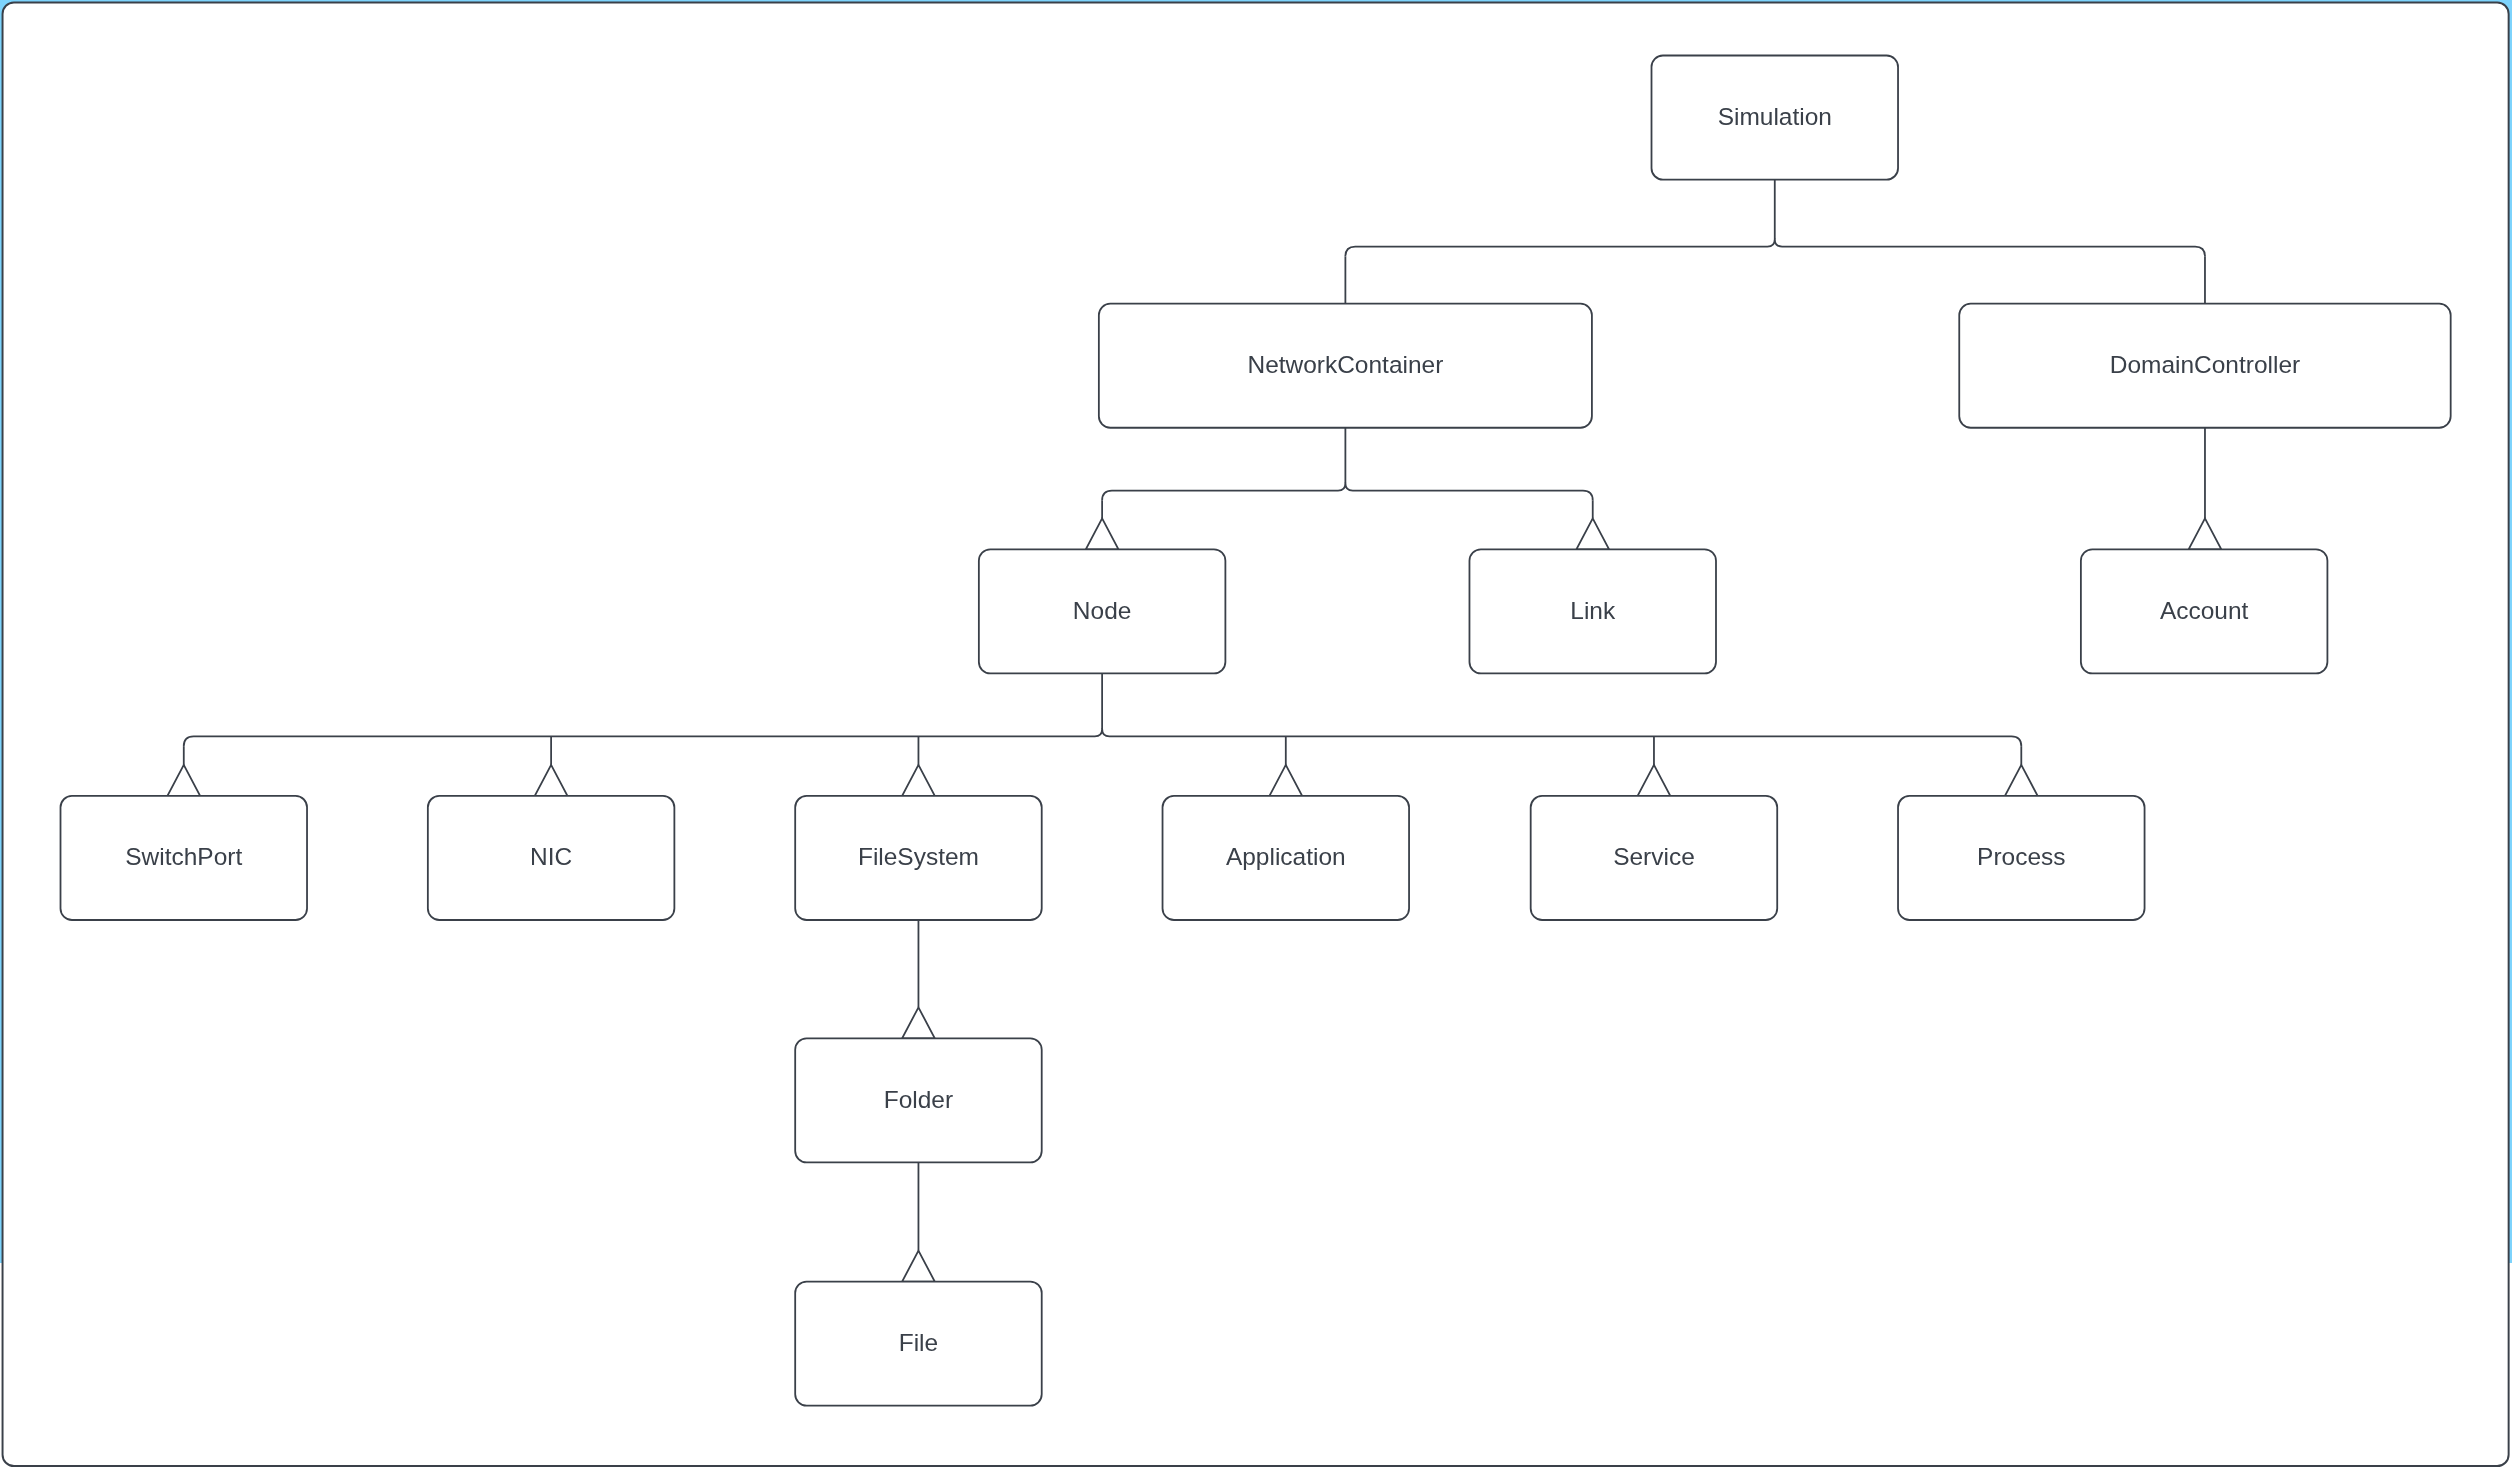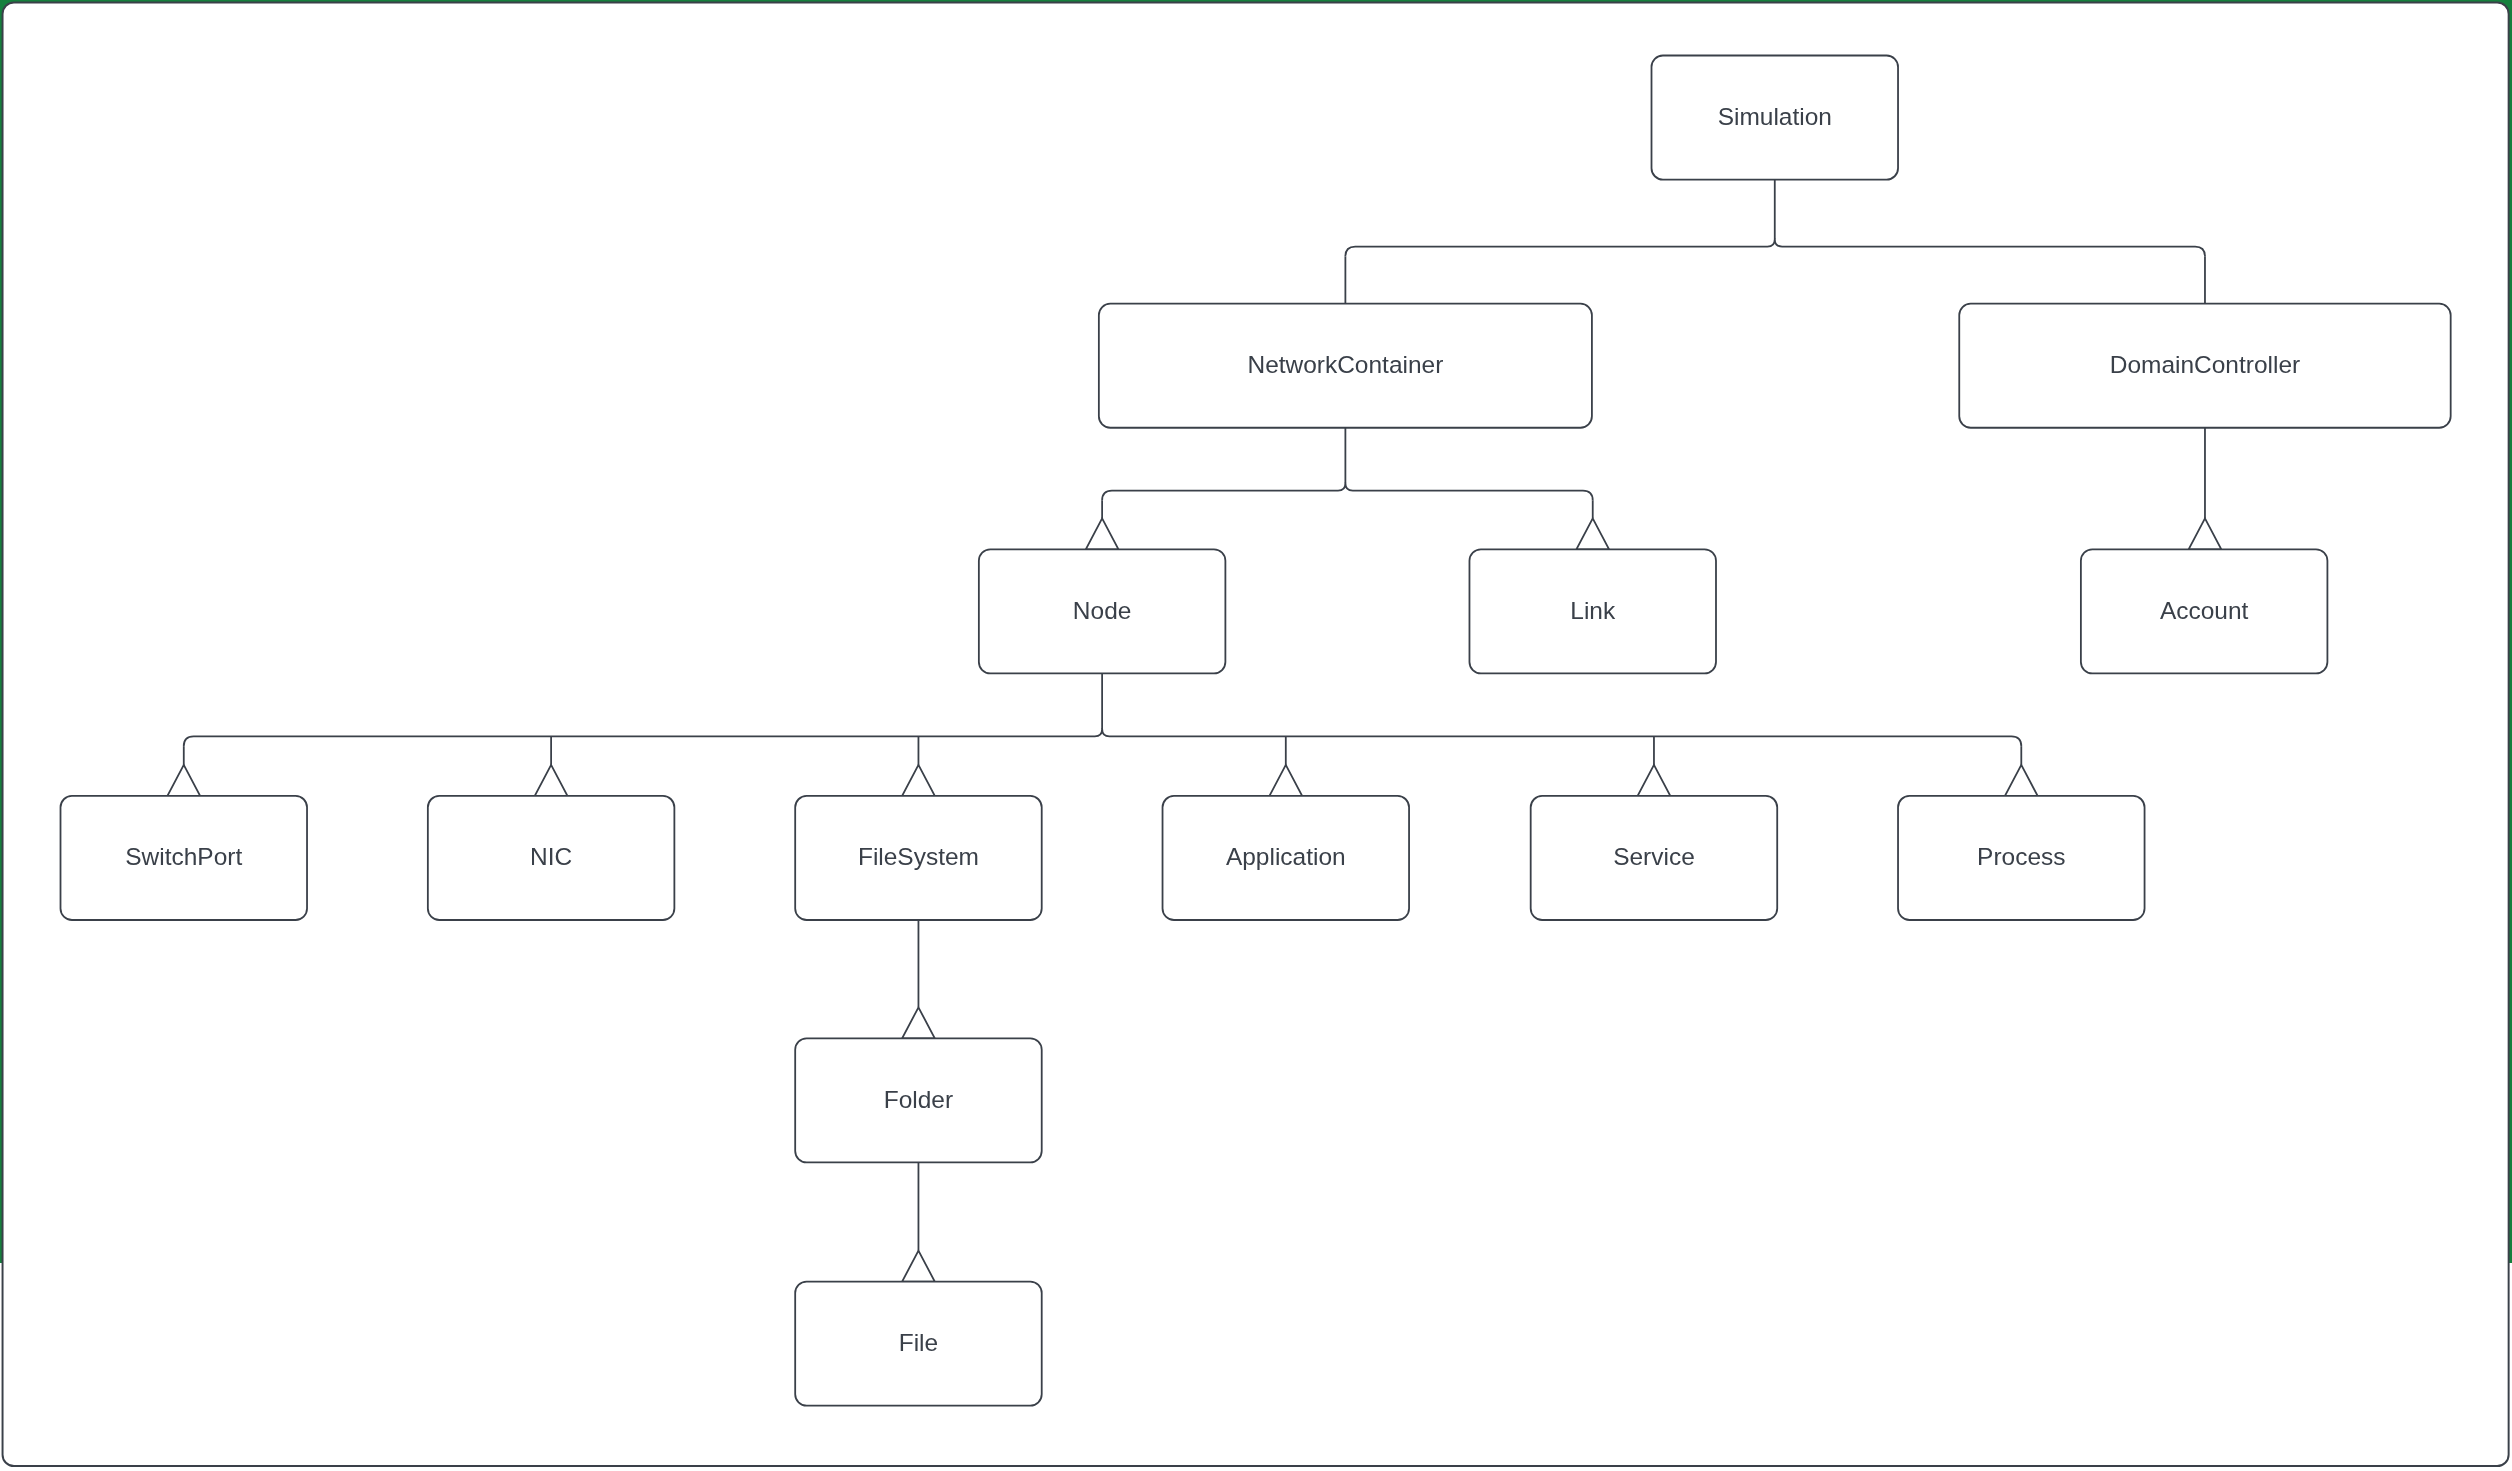--- a/index.html
+++ b/index.html
@@ -11,21 +11,21 @@
   body {
     width: 2512px;
     height: 1471px;
     overflow: hidden;
     font-family: "Liberation Sans", sans-serif;
   }
   #diagram-root {
     position: relative;
     width: 2512px;
     height: 1263px;
-    background: #15803d;
+    background: #7dd3fc;
   }
   svg.canvas {
     display: block;
     width: 2512px;
     height: 1471px;
   }
   .node-box {
     fill: #ffffff;
     stroke: #3a4049;
     stroke-width: 2.2;

